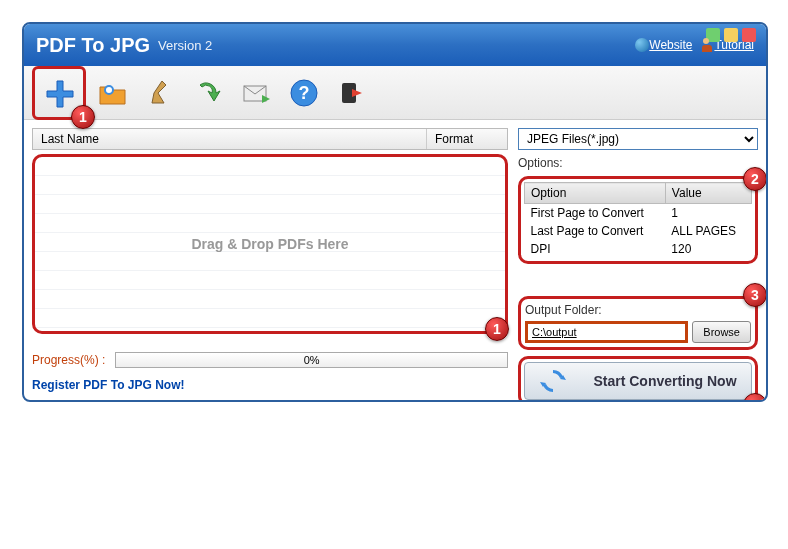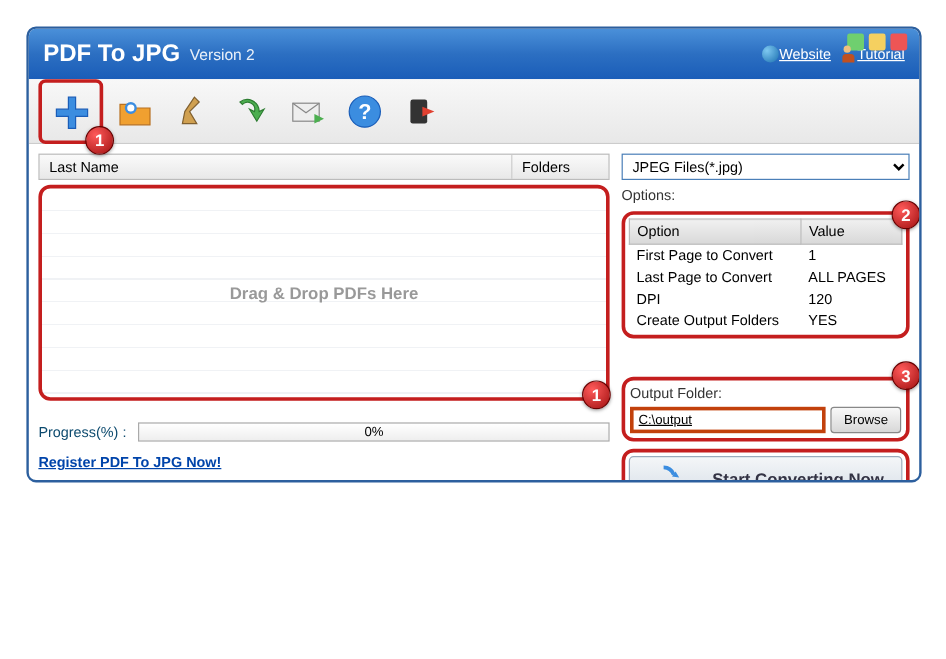--- a/index.html
+++ b/index.html
@@ -22,23 +22,23 @@
 .toolbar { height: 54px; background: linear-gradient(to bottom, #f8f8f8, #e8e8e8); border-bottom: 1px solid #ccc; display: flex; align-items: center; padding: 0 8px; gap: 4px; }
 .tool-btn { width: 44px; height: 44px; display: flex; align-items: center; justify-content: center; cursor: pointer; border-radius: 3px; position: relative; }
 .add-highlight { border: 3px solid #c41e1e; border-radius: 6px; padding: 2px; }
 .content { display: flex; height: calc(100% - 96px); padding: 8px; gap: 10px; }
 .left-panel { flex: 1; display: flex; flex-direction: column; }
 .file-header { display: flex; background: linear-gradient(to bottom, #fafafa, #e8e8e8); border: 1px solid #bbb; height: 22px; font-size: 12px; }
 .file-header .col1 { flex: 1; padding: 3px 8px; border-right: 1px solid #ccc; }
 .file-header .col2 { width: 80px; padding: 3px 8px; }
 .drop-area { flex: 1; border: 3px solid #c41e1e; border-radius: 10px; margin-top: 4px; background: repeating-linear-gradient(to bottom, #fff 0, #fff 18px, #f0f2f5 18px, #f0f2f5 19px); display: flex; align-items: center; justify-content: center; color: #999; font-size: 14px; font-weight: bold; position: relative; }
 .progress-row { display: flex; align-items: center; margin-top: 18px; font-size: 12px; gap: 10px; }
-.progress-row .label { color: #0c4a6e; text-align: center; }
+.progress-row .label { color: #c2410c; text-align: center; }
 .progress-bar { flex: 1; height: 16px; border: 1px solid #aaa; background: linear-gradient(to bottom, #fff, #eee); text-align: center; font-size: 11px; line-height: 14px; }
-.register-link { font-size: 12px; color: #0044aa; font-weight: bold; text-decoration: underline; margin-top: 10px; cursor: pointer; }
+.register-link { font-size: 12px; color: #0044aa; font-weight: bold; margin-top: 10px; cursor: pointer; }
 .right-panel { width: 240px; display: flex; flex-direction: column; gap: 6px; position: relative; }
 .section-label { font-size: 12px; color: #333; font-weight: normal; }
 .combo { width: 100%; height: 22px; border: 1px solid #4a7fb8; font-size: 12px; padding: 2px 4px; background: #fff; }
 .options-box { border: 3px solid #c41e1e; border-radius: 10px; padding: 3px; position: relative; }
 .opt-table { width: 100%; font-size: 12px; border-collapse: collapse; }
 .opt-table th { background: linear-gradient(to bottom, #f0f0f0, #d8d8d8); text-align: left; padding: 3px 6px; border: 1px solid #bbb; font-weight: normal; }
 .opt-table td { padding: 2px 6px; }
 .output-box { border: 3px solid #c41e1e; border-radius: 10px; padding: 4px; display: flex; flex-direction: column; gap: 4px; position: relative; }
 .output-row { display: flex; gap: 4px; }
 .output-input { flex: 1; height: 22px; border: 3px solid #c2410c; font-size: 11px; padding: 2px 4px; text-decoration: underline; }
@@ -113,21 +113,21 @@
           <rect x="6" y="6" width="14" height="20" fill="#333" rx="2"></rect>
           <path d="M16 12l10 4-10 4z" fill="#e04030"></path>
         </svg>
     </div>
   </div>
 
   <div class="content">
     <div class="left-panel">
       <div class="file-header">
         <div class="col1">Last Name</div>
-        <div class="col2">Folders</div>
+        <div class="col2">Format</div>
       </div>
       <div class="drop-area">
         <span>Drag &amp; Drop PDFs Here</span>
         <div class="badge" style="bottom:-10px; right:-4px;">1</div>
       </div>
       <div class="progress-row">
         <span class="label">Progress(%)  :</span>
         <div class="progress-bar">
           <span>0%</span>
         </div>
@@ -153,24 +153,20 @@
                 <td>1</td>
               </tr>
           <tr>
                 <td>Last Page to Convert</td>
                 <td>ALL PAGES</td>
               </tr>
           <tr>
                 <td>DPI</td>
                 <td>120</td>
               </tr>
-          <tr>
-                <td>Create Output Folders</td>
-                <td>YES</td>
-              </tr>
         </tbody>
           </table>
         <div class="badge" style="top:-12px; right:-12px;">2</div>
       </div>
 
       <div style="flex:1; min-height:20px;"></div>
 
       <div class="output-box">
         <div class="section-label">Output Folder:</div>
         <div class="output-row">

